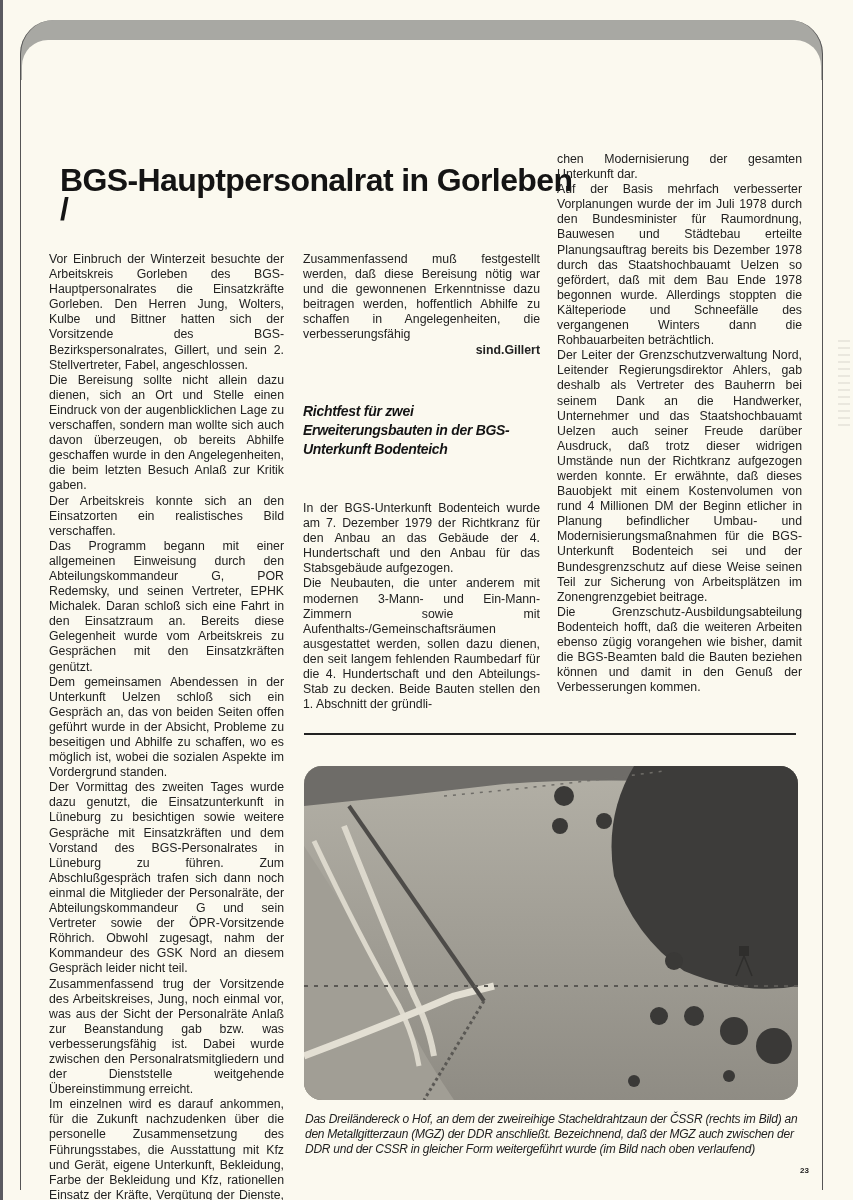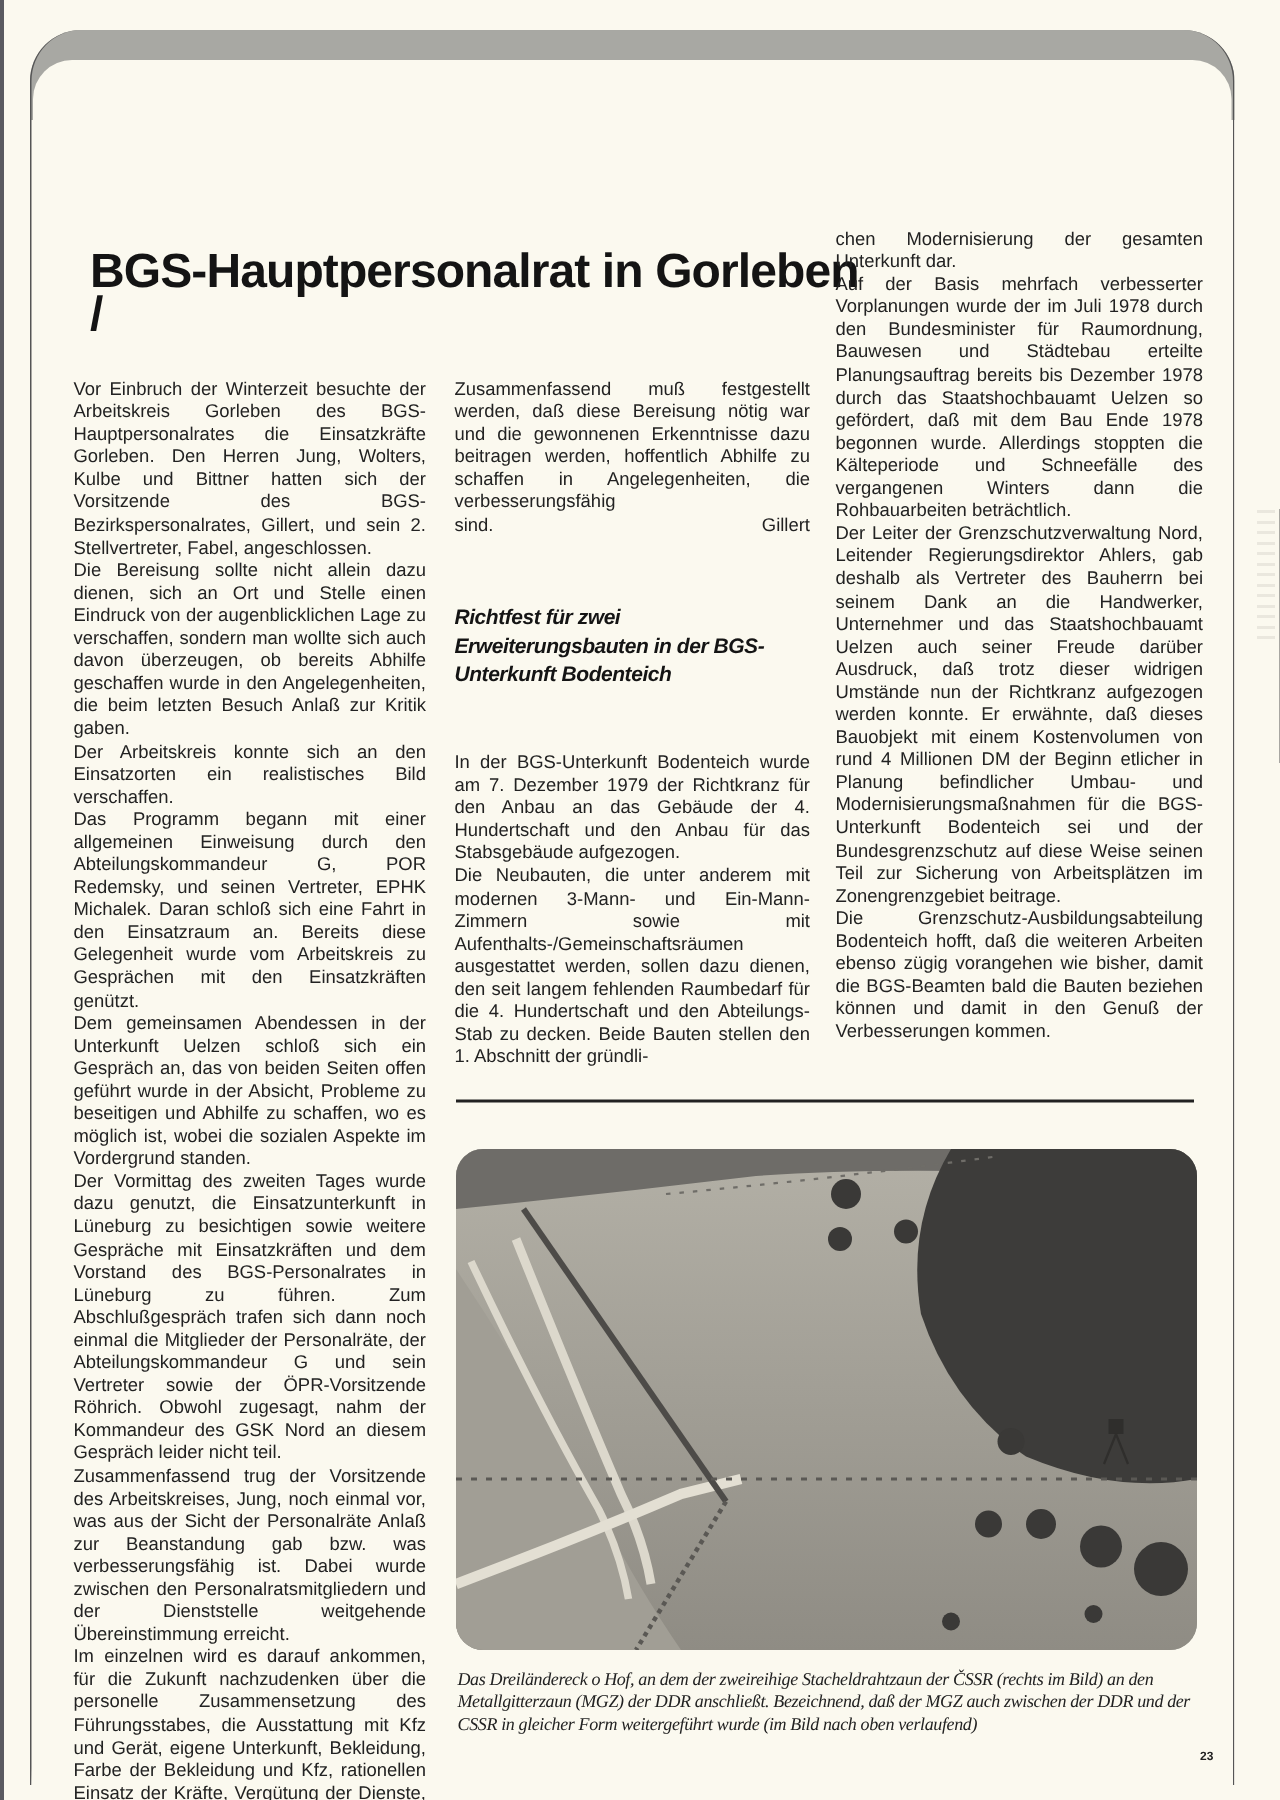--- a/index.html
+++ b/index.html
@@ -38,41 +38,41 @@
       color: #141414; margin: 12px;
     }
     .col {
       position: absolute; font-size: 12.3px; line-height: 15.1px;
       text-align: justify; color: #222;
     }
     .col p { margin: 0; }
     .col1 { left: 49px; top: 252px; width: 235px; }
     .col2 { left: 303px; top: 252px; width: 237px; }
     .col3 { left: 557px; top: 152px; width: 245px; }
-    .signature { display: flex; justify-content: space-between; }
+    .signature { display: flex; justify-content: flex-end; font-weight: bold; }
     .sub-title {
       position: absolute; left: 303px; top: 402px; width: 240px; margin: 0;
       font-weight: bold; font-style: italic; font-size: 14px; line-height: 19px;
       letter-spacing: -0.3px; color: #141414;
     }
     .col2b { left: 303px; top: 501px; width: 237px; }
     .rule {
       position: absolute; left: 304px; top: 733px; width: 492px; height: 2px;
       background: #222;
     }
     .photo {
       position: absolute; left: 304px; top: 766px; width: 494px; height: 334px;
       border-radius: 18px; overflow: hidden;
       background: #9a9891;
     }
     .photo svg { display: block; }
     .caption {
       position: absolute; left: 305px; top: 1112px; width: 495px;
       font-style: italic; font-size: 12px; line-height: 15.2px; color: #222;
-      letter-spacing: -0.25px; margin: 0; font-family: Liberation Serif, serif;
+      letter-spacing: -0.25px; margin: 0;
     }
     .page-num {
       position: absolute; left: 800px; top: 1166px; font-size: 8px; font-weight: bold;
       color: #222;
     }
     .rside {
       position: absolute; left: 838px; top: 340px; width: 12px; height: 90px;
       background: repeating-linear-gradient(to bottom, #d9d6cd 0 2px, transparent 2px 7px);
       opacity: .5;
     }

